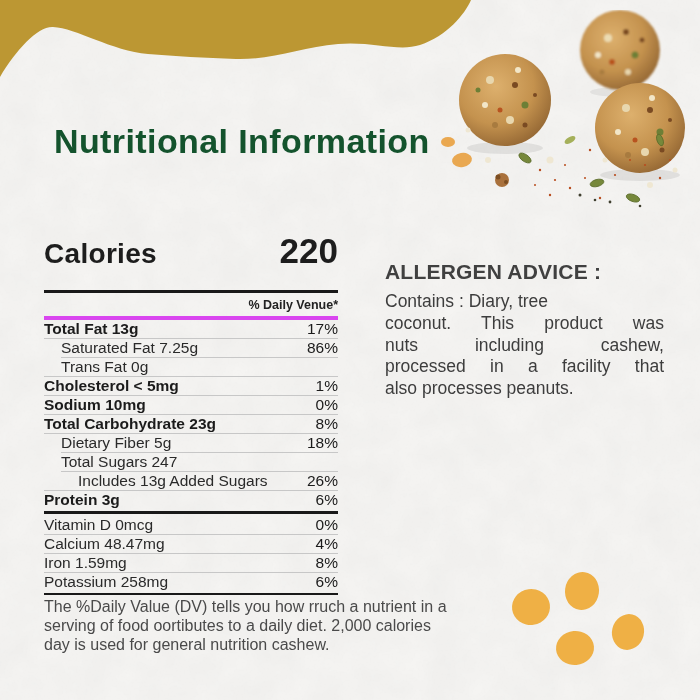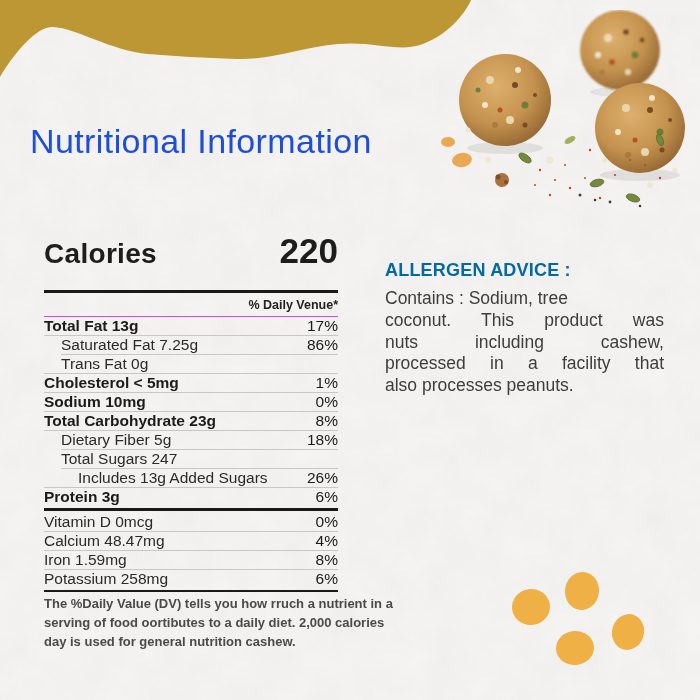--- a/index.html
+++ b/index.html
@@ -7,39 +7,39 @@
     width:700px;height:700px;position:relative;overflow:hidden;
     background:#f6f5f3;
     font-family:"Liberation Sans",sans-serif;
   }
   .texture{position:absolute;inset:0;z-index:0;pointer-events:none;}
   .wave{position:absolute;top:0;left:0;z-index:2;}
   .hero{position:absolute;left:430px;top:10px;z-index:1;}
   .dots{position:absolute;left:495px;top:563px;z-index:1;}
 
   .title{
-    position:absolute;left:30px;top:122px;z-index:3;
-    font-size:34px;font-weight:400;color:#1d4ed8;letter-spacing:.4px;
+    position:absolute;left:54px;top:122px;z-index:3;
+    font-size:34px;font-weight:700;color:#14532d;letter-spacing:.4px;
   }
 
   .ntable{position:absolute;left:44px;top:231px;width:294px;z-index:3;color:#1d1d1d;}
   .cal-row{display:flex;justify-content:space-between;align-items:baseline;padding-bottom:19px;border-bottom:3px solid #191919;}
   .cal-label{font-size:28px;font-weight:700;letter-spacing:.3px;}
   .cal-value{font-size:35px;font-weight:700;text-align:center;}
-  .dv-header{text-align:right;font-size:12.5px;font-weight:700;color:#222;padding:5px 0 4px;border-bottom:1px solid #d946ef;}
+  .dv-header{text-align:right;font-size:12.5px;font-weight:700;color:#222;padding:5px 0 4px;border-bottom:4px solid #d946ef;}
   .nrow{display:flex;justify-content:space-between;align-items:center;height:18px;font-size:15.5px;color:#2a2a2a;}
   .nrow .lab{white-space:nowrap;}
   .nrow.b .lab{font-weight:700;color:#1b1b1b;}
   .nrow .val{font-weight:400;color:#1b1b1b;}
   .rule{height:1px;background:#c7c7c7;}
   .rule.thick{height:2.5px;background:#191919;margin:2px 0;}
-  .footnote{font-size:13px;line-height:19px;color:#4a4a4a;white-space:nowrap;font-weight:bold;}
+  .footnote{font-size:16px;line-height:19px;color:#4a4a4a;white-space:nowrap;}
 
   .allergen{position:absolute;left:385px;top:260px;width:279px;z-index:3;}
-  .allergen .ahead{margin:0 0 7px;font-size:18px;font-weight:800;color:#0369a1;letter-spacing:.2px;}
+  .allergen .ahead{margin:0 0 7px;font-size:21px;font-weight:800;color:#404040;letter-spacing:.2px;}
   .aline{font-size:17.5px;line-height:21.8px;color:#3d3d3d;}
   .aline.just{text-align:justify;text-align-last:justify;}
 </style>
 </head>
 <body>
 
 <svg class="texture" width="700" height="700" aria-hidden="true">
   <defs>
     <filter id="blotch" x="0" y="0" width="100%" height="100%">
       <feTurbulence type="fractalNoise" baseFrequency="0.028" numOctaves="4" seed="7"></feTurbulence>
@@ -241,21 +241,21 @@
   <div class="footnote" id="footnote">
       <div>The %Daily Value (DV) tells you how rruch a nutrient in a</div>
       <div>serving of food oortibutes to a daily diet. 2,000 calories</div>
       <div>day is used for general nutrition cashew.</div>
     </div>
 </div>
 
 <div class="allergen">
   <div class="ahead">ALLERGEN ADVICE :</div>
   <div id="allergen-body">
-      <div class="aline">Contains : Sodium, tree</div>
+      <div class="aline">Contains : Diary, tree</div>
       <div class="aline just">coconut. This product was</div>
       <div class="aline just">nuts including cashew,</div>
       <div class="aline just">processed in a facility that</div>
       <div class="aline">also processes peanuts.</div>
     </div>
 </div>
 
 <svg class="dots" width="170" height="110" viewBox="0 0 170 110" aria-hidden="true">
   <g fill="#efb045">
     <ellipse cx="36" cy="44" rx="19" ry="18" transform="rotate(-8 36 44)"></ellipse>

